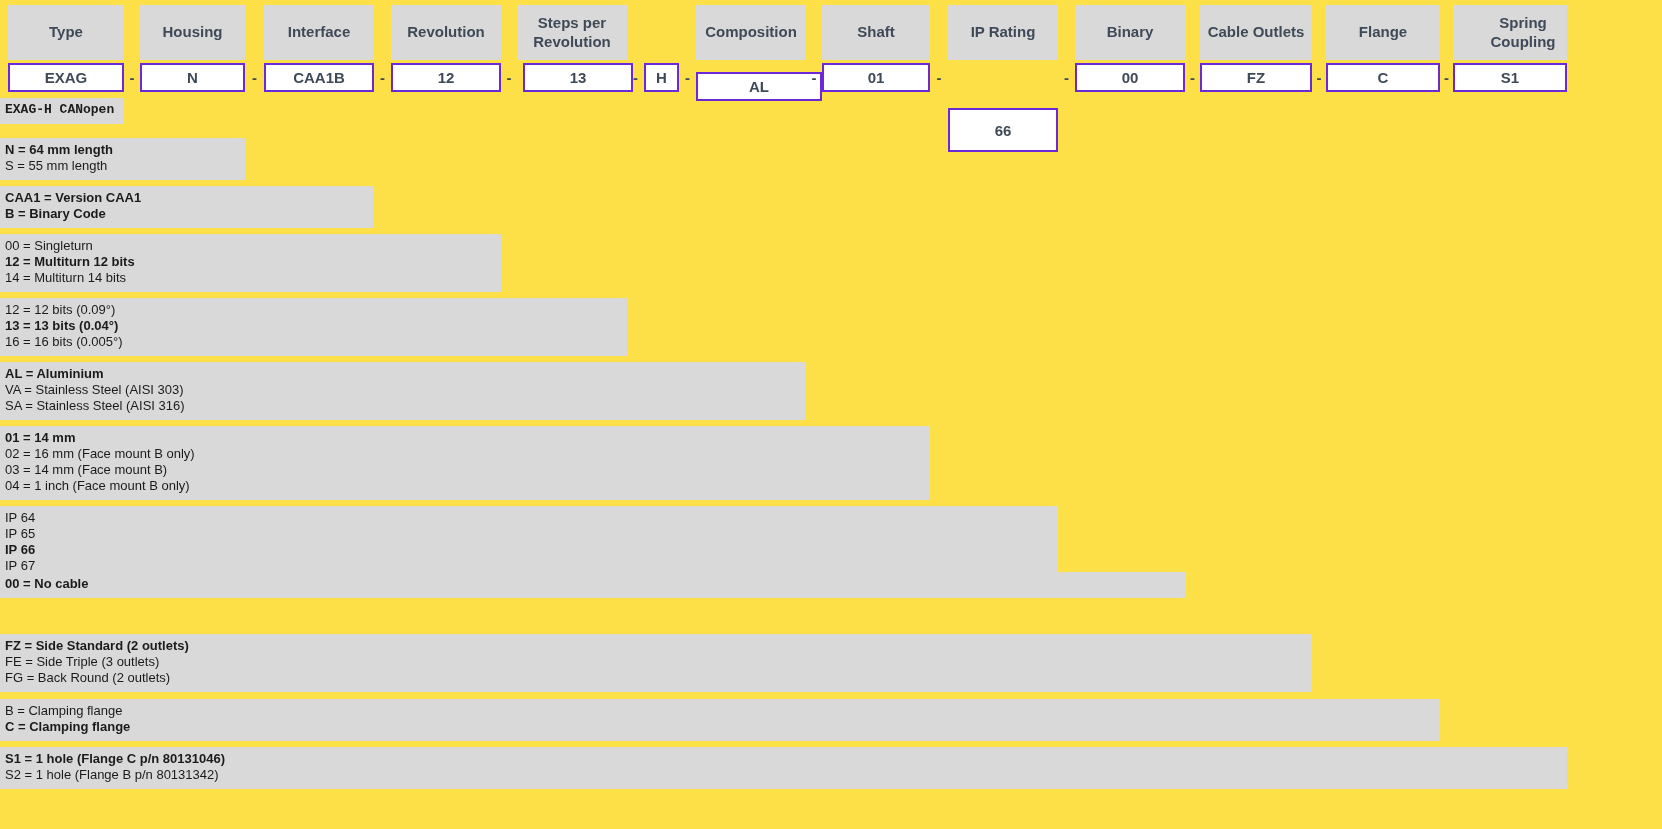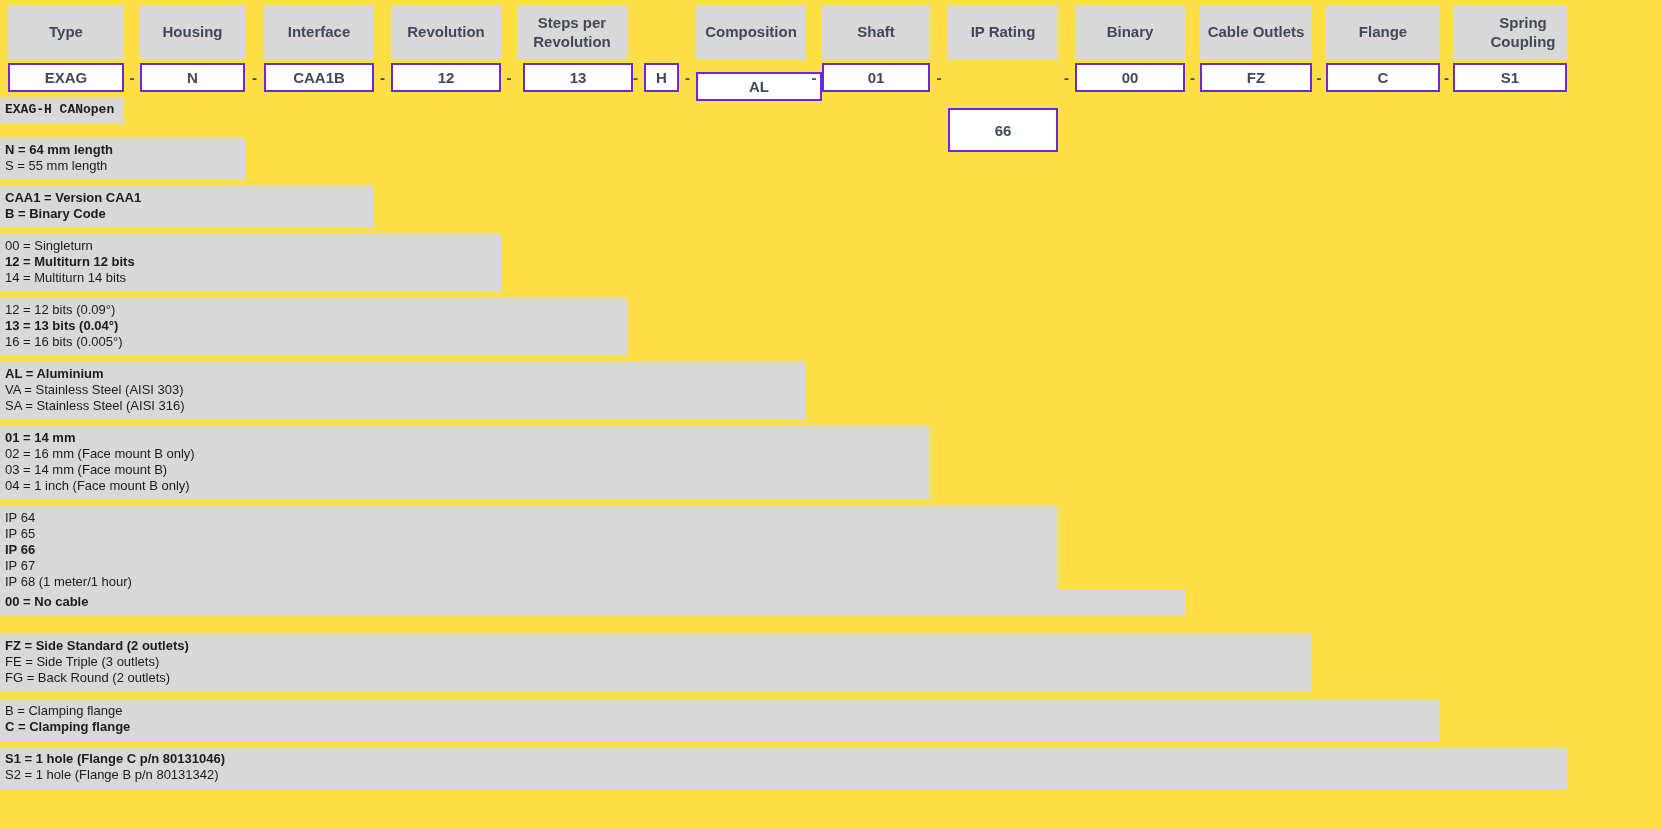--- a/index.html
+++ b/index.html
@@ -145,21 +145,21 @@
         <div class="desc-line">03 = 14 mm (Face mount B)</div>
         <div class="desc-line">04 = 1 inch (Face mount B only)</div>
       </div>
       <div class="desc-block" style="top: 506px; width: 1058px; height: 90px;">
         <div class="desc-line">IP 64</div>
         <div class="desc-line">IP 65</div>
         <div class="desc-line sel">IP 66</div>
         <div class="desc-line">IP 67</div>
         <div class="desc-line">IP 68 (1 meter/1 hour)</div>
       </div>
-      <div class="desc-block" style="top: 590px; width: 1185px; height: 26px;">
+      <div class="desc-block" style="top: 572px; width: 1185px; height: 26px;">
         <div class="desc-line sel">00 = No cable</div>
       </div>
       <div class="desc-block" style="top: 634px; width: 1312px; height: 58px;">
         <div class="desc-line sel">FZ = Side Standard (2 outlets)</div>
         <div class="desc-line">FE = Side Triple (3 outlets)</div>
         <div class="desc-line">FG = Back Round (2 outlets)</div>
       </div>
       <div class="desc-block" style="top: 699px; width: 1440px; height: 42px;">
         <div class="desc-line">B = Clamping flange</div>
         <div class="desc-line sel">C = Clamping flange</div>

